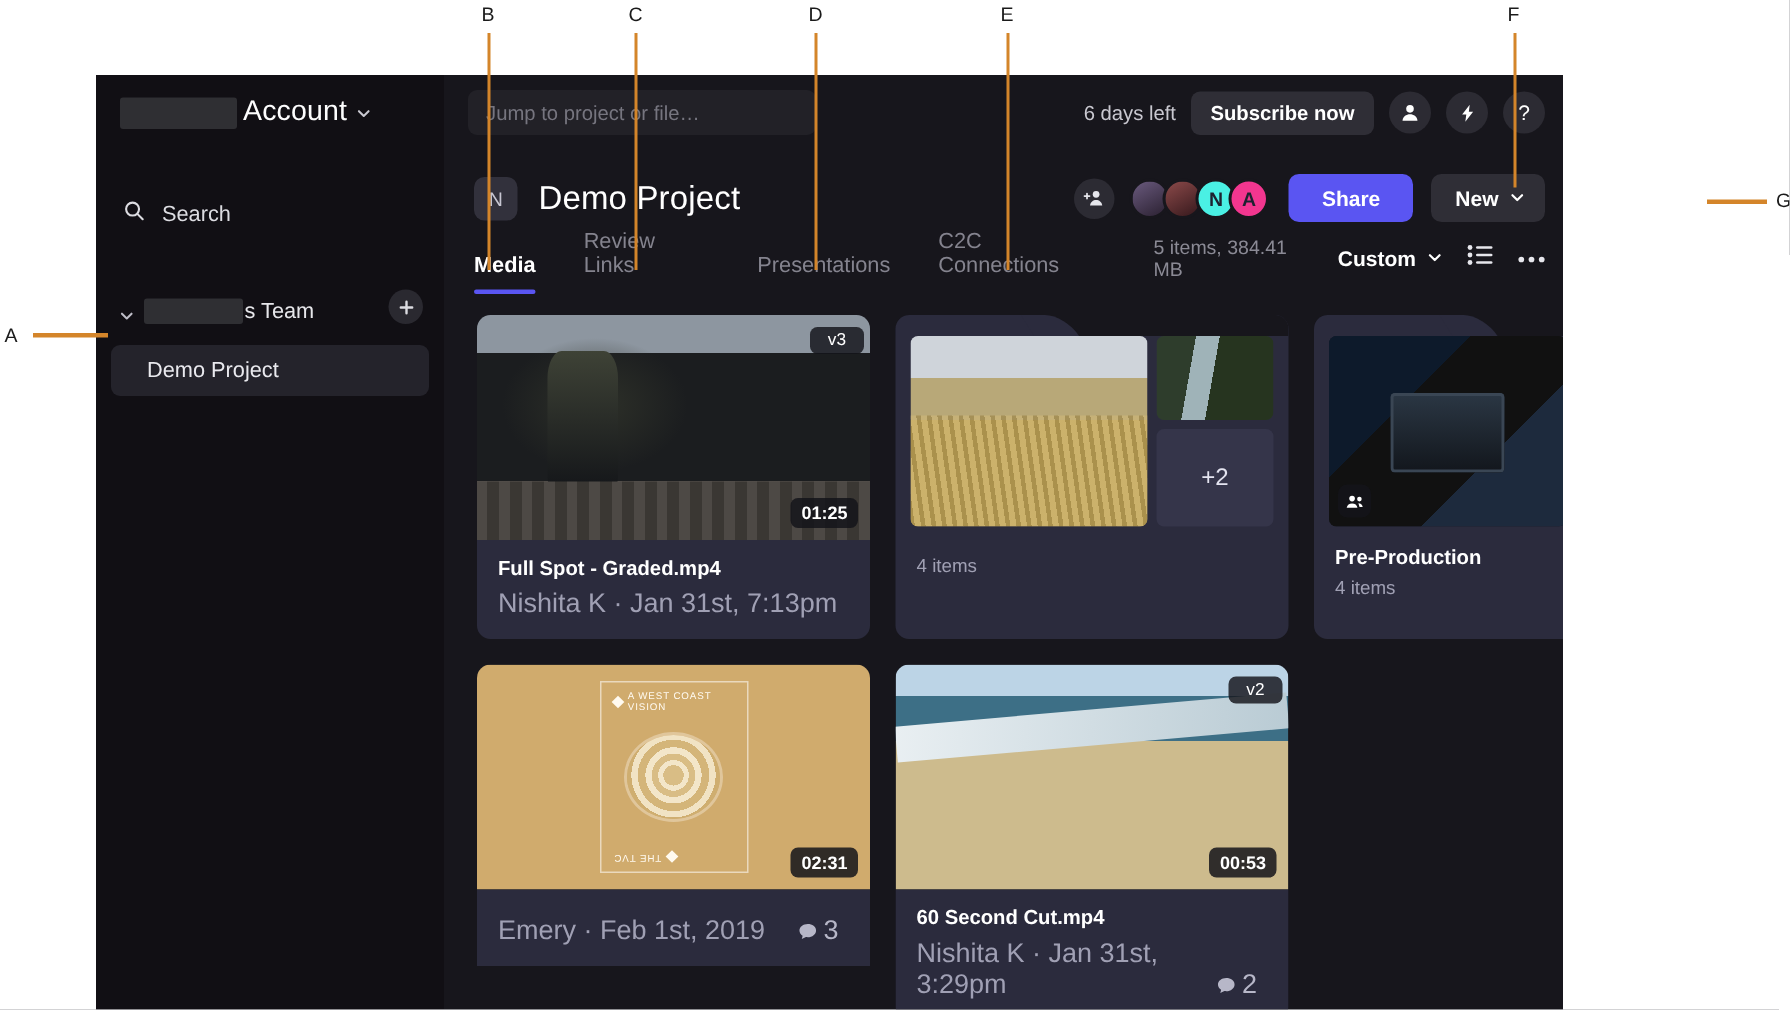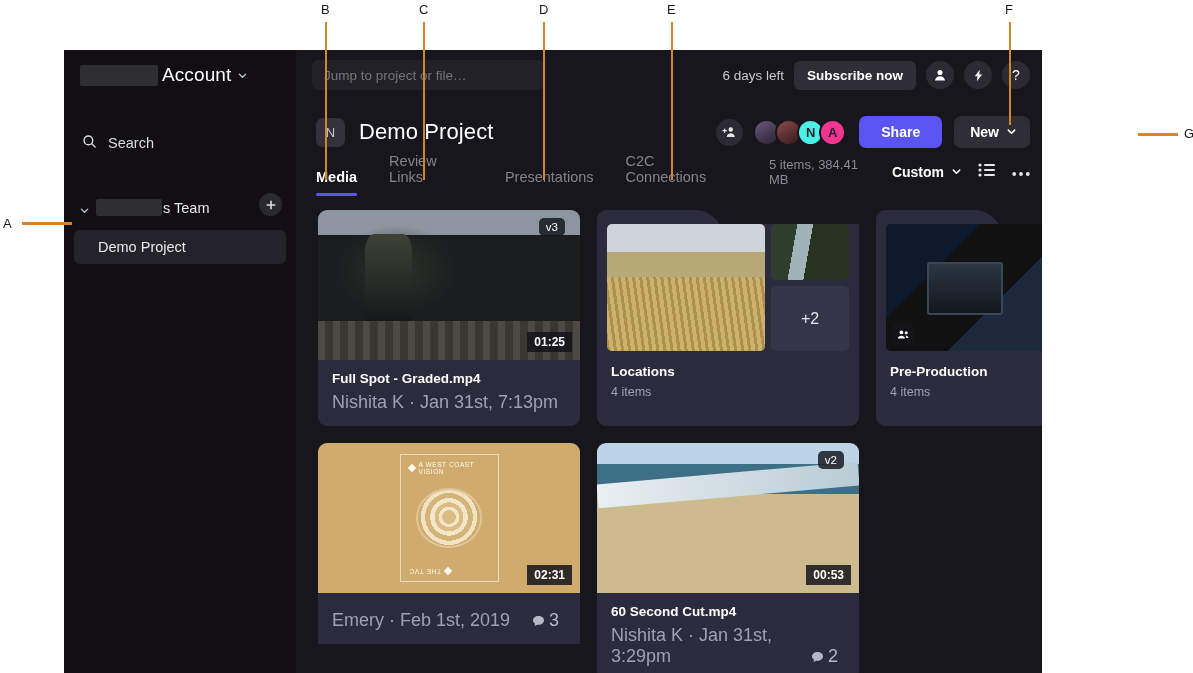--- a/index.html
+++ b/index.html
@@ -176,28 +176,28 @@
     padding: 14px 0 0 22px;
   }
   .card { width: 262px; border-radius: 9px; overflow: hidden; position: relative; }
 
   
   .asset .thumb { height: 150px; position: relative; overflow: hidden; }
   .asset .meta { background: #2b2b3d; padding: 11px 21px 13px 14px; }
   .asset .name { color: #fff; font-size: 13.5px; font-weight: 700; white-space: nowrap; overflow: hidden; }
   .asset .sub { color: #a0a0b4; font-size: 18px; margin-top: 6px; display:flex; align-items:flex-end; }
   .badge-v {
-    position:absolute; top: 8px; right: 15px;
+    position:absolute; top: 8px; right: 4px;
     background: rgba(20,20,26,.82); color: #fff;
-    font-size: 11.5px; padding: 3px 7px; border-radius: 5px;
+    font-size: 11.5px; padding: 3px 12px; border-radius: 5px;
   }
   .badge-dur {
     position:absolute; bottom: 8px; right: 8px;
     background: rgba(20,20,26,.85); color: #fff;
-    font-size: 12px; font-weight: 700; padding: 3px 7px; border-radius: 0;
+    font-size: 12px; font-weight: 700; padding: 3px 7px; border-radius: 5px;
   }
   .cmt { margin-left:auto; display:flex; align-items:center; gap:4px; color:#b7b7c8; }
 
   
   .folder { background: #2b2b3d; position: relative; padding: 0; }
   .folder-tab {
     position:absolute; top:0; left:0; width: 100%; height: 14px;
     background: #17161c;
   }
   .folder-tab::before {
@@ -501,21 +501,20 @@
                 </div>
               <div class="f-side">
                 <div class="f-side-top">
                     <div class="img-fall"></div>
                   </div>
                 <div class="f-more">+2</div>
               </div>
             </div>
           </div>
           <div class="meta">
-            <div class="name">Locations</div>
             <div class="sub">4 items</div>
           </div>
         </div>
 
         <div class="card folder">
           <div class="folder-tab"></div>
           <div class="folder-inner">
             <div class="folder-thumbs">
               <div class="f-main">
                 <div class="img-collage"></div>

